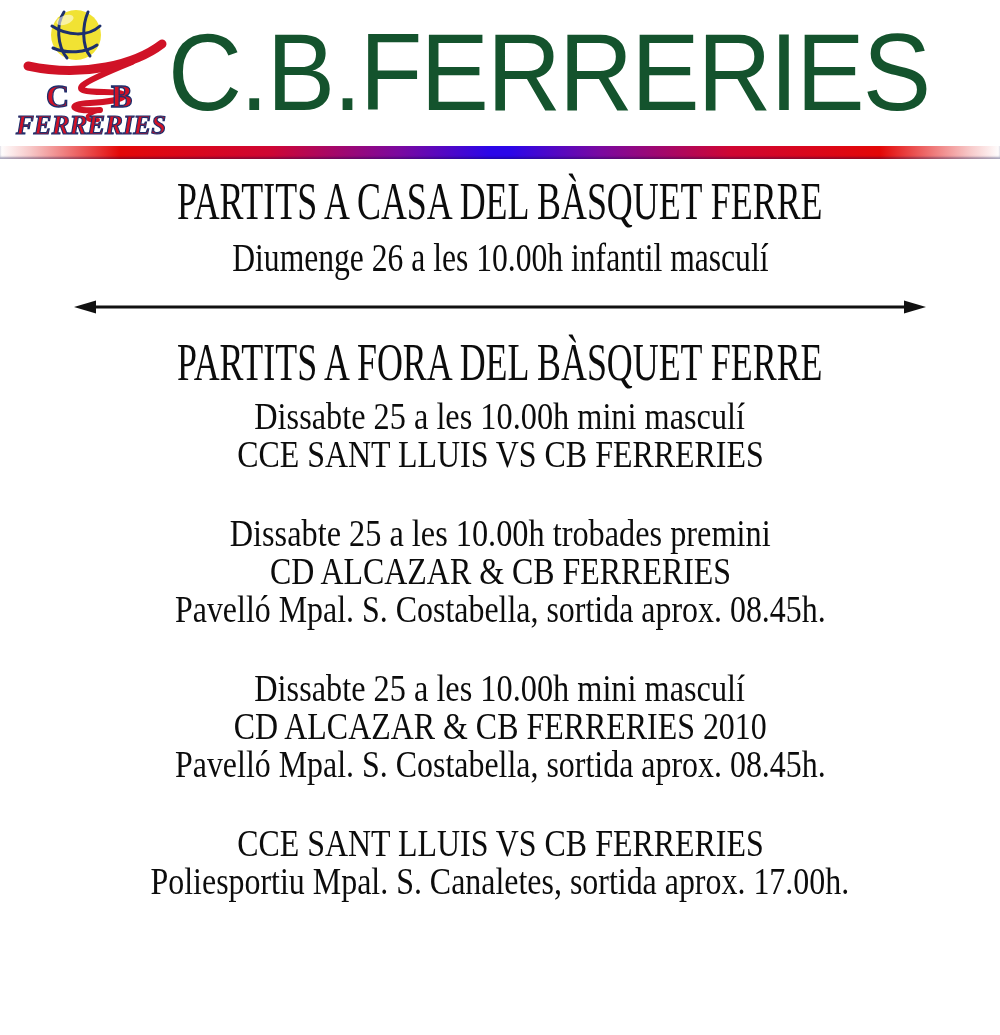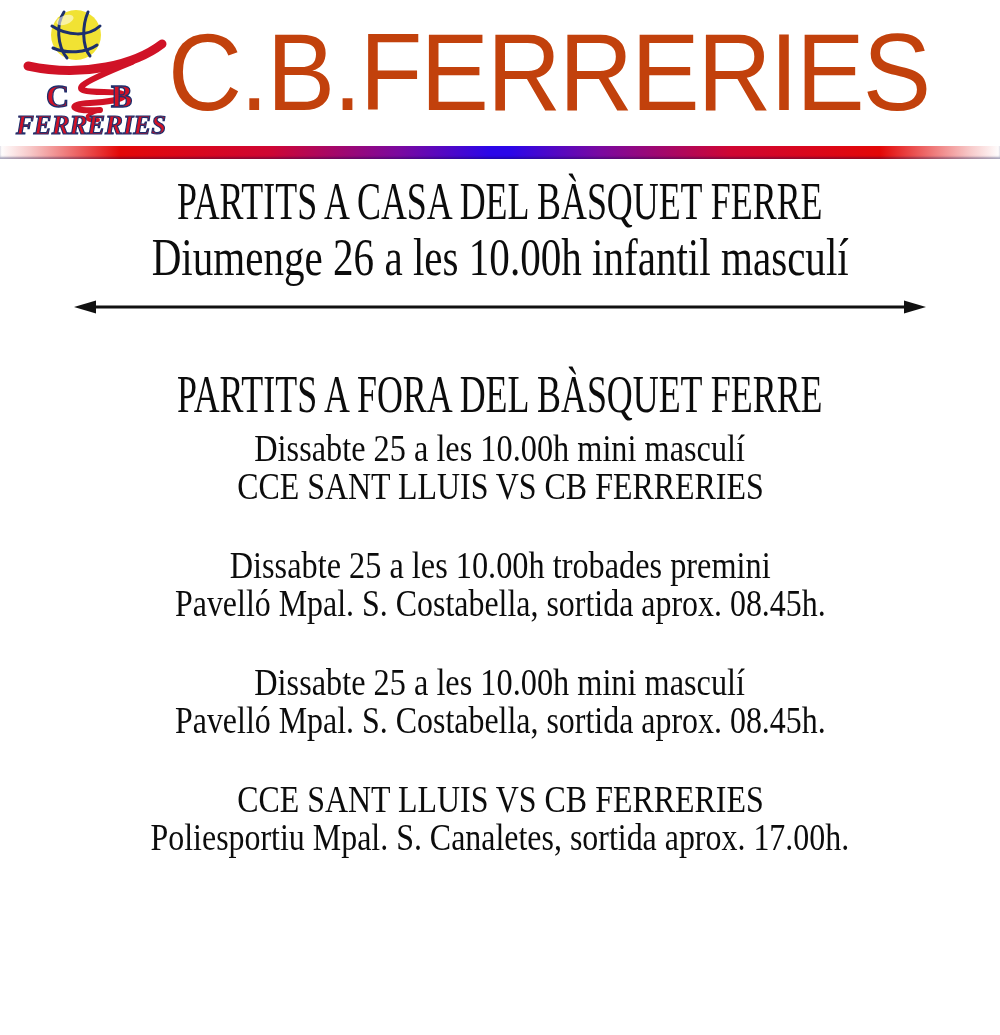--- a/index.html
+++ b/index.html
@@ -9,49 +9,49 @@
   }
   .page{position:relative;width:1000px;height:1035px;}
 
   
   .header{position:relative;height:146px;}
   .logo{position:absolute;left:12px;top:4px;width:160px;height:140px;}
   .main-title{
     position:absolute;left:168px;top:16px;
     font-family:"Liberation Sans", sans-serif;
     font-size:109px;line-height:112px;font-weight:400;
-    letter-spacing:-2px;white-space:nowrap;color:#c2410c;
+    letter-spacing:-2px;white-space:nowrap;color:#14532d;
   }
   .main-title>span{display:inline-block;transform:scaleX(.94);transform-origin:left center;}
 
   
   .bar{
     height:13px;width:1000px;
     background:linear-gradient(90deg,
       #ffffff 0%, #f7c9c9 3%, #e30707 12%, #cf0633 27%, #7a09a0 40%,
       #2b06e8 49%, #2b06e8 51%, #7a09a0 60%, #cf0633 73%,
       #e30707 88%, #f7c9c9 97%, #ffffff 100%);
     box-shadow:inset 0 -2px 2px rgba(15,10,70,.35);
   }
 
   
   .t{text-align:center;white-space:nowrap;}
   .t>span{display:inline-block;transform:scaleX(var(--sx,.84));transform-origin:center;white-space:nowrap;}
   .heading{font-size:52px;line-height:61px;}
   .heading>span{--sx:.69;}
   .home-heading{margin-top:12px;}
-  .home-sched{font-size:52px;line-height:52px;}
+  .home-sched{font-size:40px;line-height:52px;}
   .home-sched>span{--sx:.79;}
   .home-teams{font-size:48px;line-height:49px;}
   .home-teams>span{--sx:.84;}
 
   .arrow-wrap{margin-top:14px;text-align:center;height:18px;}
   .arrow-wrap svg{display:inline-block;vertical-align:top;}
 
-  .away-heading{margin-top:48px;}
+  .away-heading{margin-top:16px;}
   .match{margin-top:41px;}
   .match.first{margin-top:4px;}
   .match .t{font-size:38px;line-height:38px;}
   .match .sched>span{--sx:.85;}
   .match .teams>span{--sx:.84;}
   .match .venue>span{--sx:.84;}
 
   .logo text{font-family:"Liberation Serif", serif;font-weight:bold;}
 </style>
 </head>
@@ -114,25 +114,27 @@
       <span>PARTITS A FORA DEL BÀSQUET FERRE</span>
     </div>
 
     <div class="match first">
       <div class="t sched"><span>Dissabte 25 a les 10.00h mini masculí</span></div>
       <div class="t teams"><span>CCE SANT LLUIS VS CB FERRERIES</span></div>
     </div>
 
     <div class="match">
       <div class="t sched"><span>Dissabte 25 a les 10.00h trobades premini</span></div>
+      <div class="t teams"><span>CD ALCAZAR &amp; CB FERRERIES</span></div>
       <div class="t venue"><span>Pavelló Mpal. S. Costabella, sortida aprox. 08.45h.</span></div>
     </div>
 
     <div class="match">
       <div class="t sched"><span>Dissabte 25 a les 10.00h mini masculí</span></div>
+      <div class="t teams"><span>CD ALCAZAR &amp; CB FERRERIES 2010</span></div>
       <div class="t venue"><span>Pavelló Mpal. S. Costabella, sortida aprox. 08.45h.</span></div>
     </div>
 
     <div class="match">
       <div class="t teams"><span>CCE SANT LLUIS VS CB FERRERIES</span></div>
       <div class="t venue"><span>Poliesportiu Mpal. S. Canaletes, sortida aprox. 17.00h.</span></div>
     </div>
   </section>
 
 </div>

